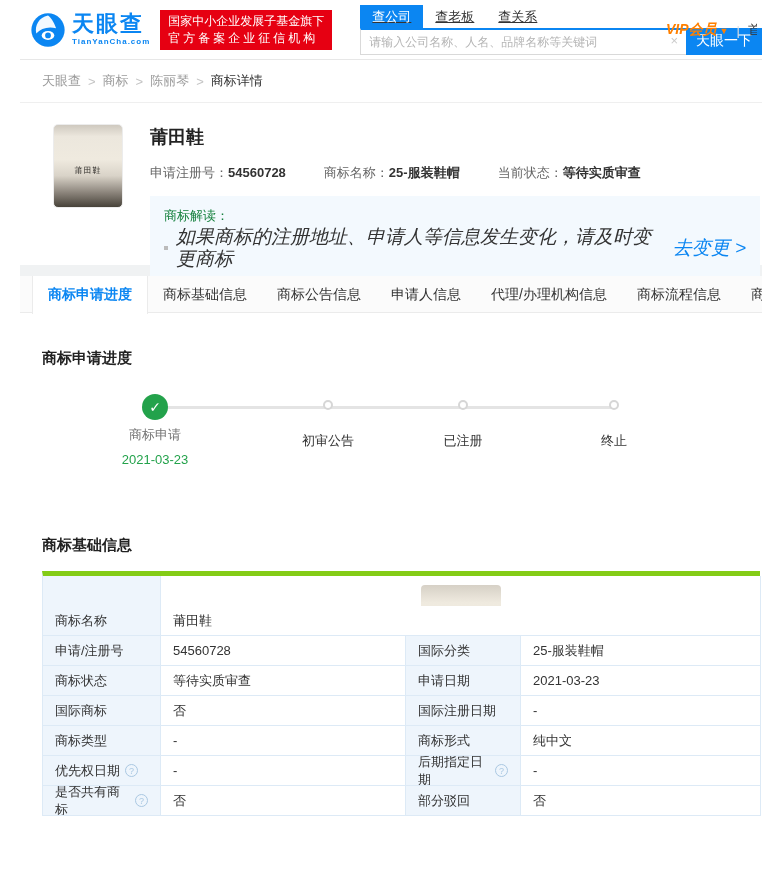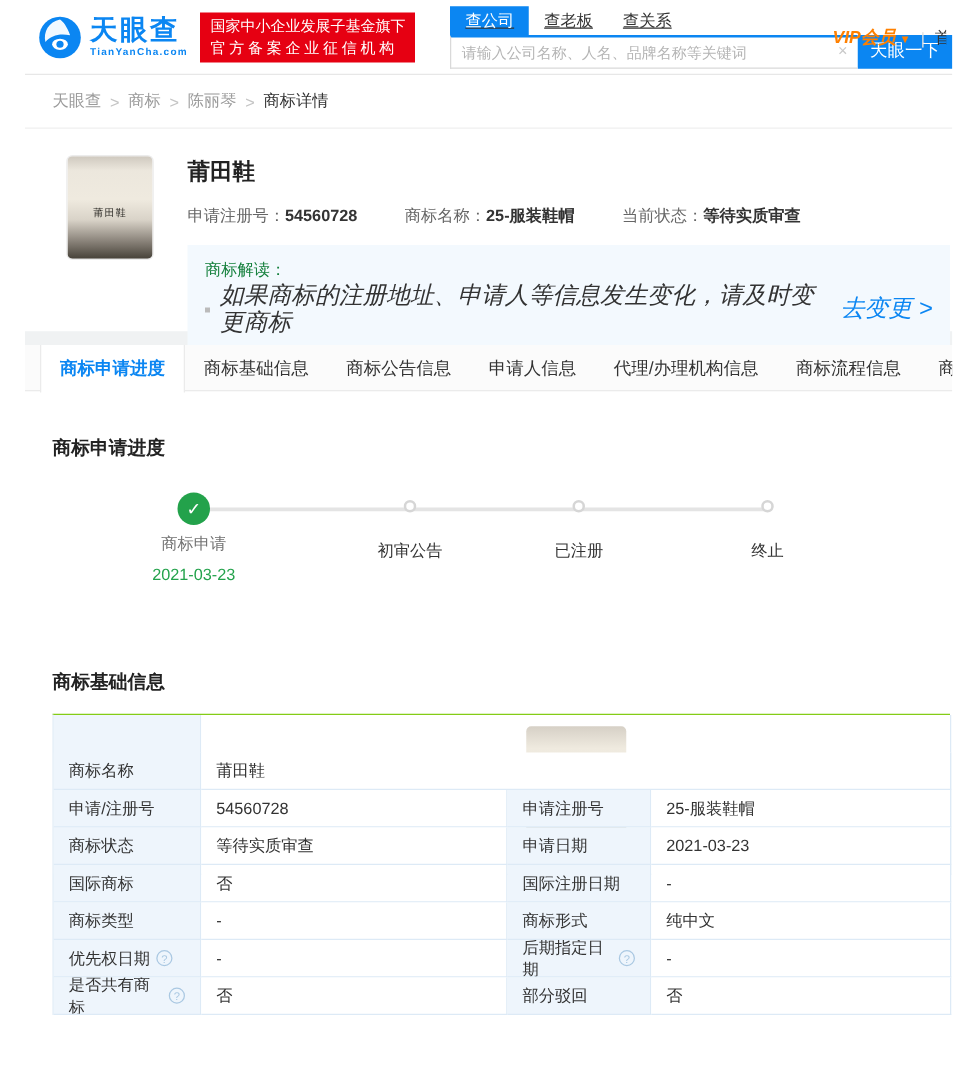--- a/index.html
+++ b/index.html
@@ -70,21 +70,21 @@
   .step-line { position:absolute; left:135px; width:459px; top:16px; height:3px; background:#e4e4e4; }
   .step { position:absolute; top:0; width:140px; transform:translateX(-50%); text-align:center; }
   .dot-done { width:26px; height:26px; border-radius:50%; background:#23a24b; color:#fff; font-size:14px; font-weight:bold; line-height:26px; text-align:center; margin:4px auto 0 auto; position:relative; z-index:2; }
   .dot { width:10px; height:10px; border-radius:50%; background:#fff; border:2px solid #d6d6d6; margin:10px auto 0 auto; position:relative; z-index:2; }
   .step-label { font-size:13px; color:#333; margin-top:14px; }
   .step.done .step-label { color:#737373; margin-top:6px;font-family:Liberation Serif, serif; }
   .step-date { font-size:13px; color:#23a24b; margin-top:8px; }
   .step:not(.done) .step-label { margin-top:22px; }
 
   
-  .tbl { margin:16px 22px 0 22px; width:718px; display:grid; grid-template-columns:118px 245px 115px 240px; grid-auto-rows:30px; border-top:1px solid #84cc16; border-left:1px solid #ddeaf6; font-size:13px; }
+  .tbl { margin:16px 22px 0 22px; width:718px; display:grid; grid-template-columns:118px 245px 115px 240px; grid-auto-rows:30px; border-top:5px solid #84cc16; border-left:1px solid #ddeaf6; font-size:13px; }
   .cell { border-right:1px solid #ddeaf6; border-bottom:1px solid #ddeaf6; display:flex; align-items:center; padding:0 12px; background:#fff; color:#333; overflow:hidden; }
   .cell.lbl { background:#eef5fc; }
   .cell.span3 { grid-column:2 / 5; }
   .row-img { height:128px; }
   .img-cell { justify-content:center; }
   .tm-big { width:80px; height:110px; border-radius:4px;
             background:linear-gradient(180deg,#d6d0c6 0%,#efeadf 16%,#f1ece1 40%,#ddd7cc 60%,#8f887f 82%,#413d35 100%);
             display:flex; align-items:center; justify-content:center; cursor:pointer; }
   .tm-big span { font-size:10px; color:#2c2a26; letter-spacing:2px; margin-top:4px; }
   .help { display:inline-flex; width:13px; height:13px; border:1px solid #aac8e2; color:#aac8e2; border-radius:50%; font-size:9px; align-items:center; justify-content:center; margin-left:5px; cursor:pointer; flex:none; }
@@ -213,21 +213,21 @@
       <div class="tm-big">
           <span>莆田鞋</span>
         </div>
     </div>
 
     <div class="cell lbl">商标名称</div>
     <div class="cell span3">莆田鞋</div>
 
     <div class="cell lbl">申请/注册号</div>
     <div class="cell">54560728</div>
-    <div class="cell lbl">申请注册号</div>
+    <div class="cell lbl">国际分类</div>
     <div class="cell">25-服装鞋帽</div>
 
     <div class="cell lbl">商标状态</div>
     <div class="cell">等待实质审查</div>
     <div class="cell lbl">申请日期</div>
     <div class="cell">2021-03-23</div>
 
     <div class="cell lbl">国际商标</div>
     <div class="cell">否</div>
     <div class="cell lbl">国际注册日期</div>

